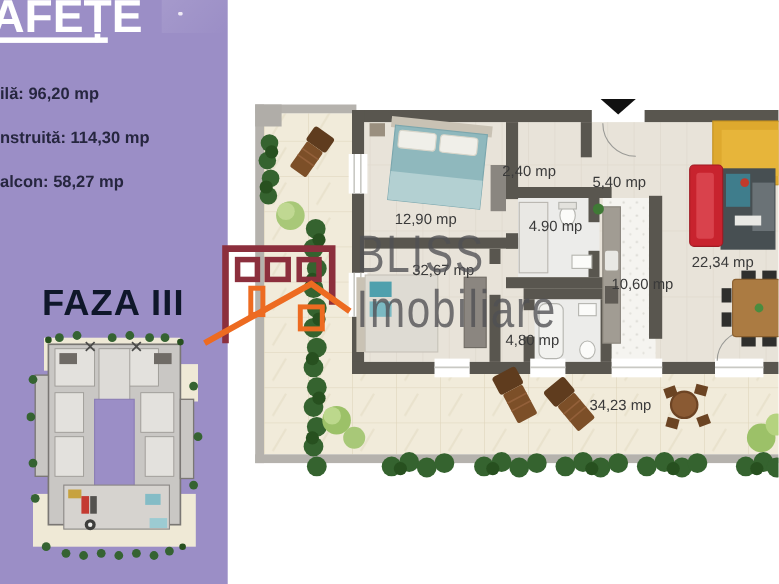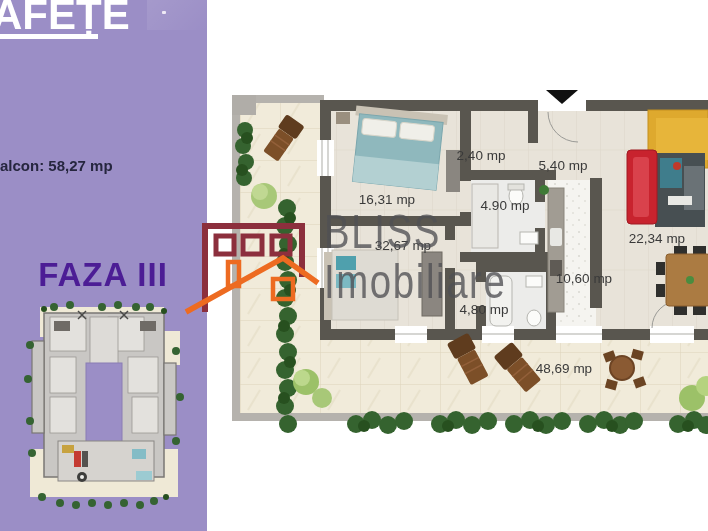--- a/index.html
+++ b/index.html
@@ -11,21 +11,21 @@
   .sidebar{position:absolute;left:0;top:0;width:207px;height:531px;background:#9b8ec6;z-index:1;}
   .sb-corner{position:absolute;right:0;top:0;width:60px;height:30px;
     background:linear-gradient(135deg,rgba(255,255,255,0.10),rgba(255,255,255,0));}
   .sb-speck{position:absolute;left:162px;top:11px;width:4px;height:3px;background:#efeaf5;border-radius:1px;}
   .sb-title{position:absolute;left:-8px;top:-9px;color:#ffffff;font-size:42px;font-weight:700;letter-spacing:0px;white-space:nowrap;}
   .sb-rule{position:absolute;left:0;top:34px;width:98px;height:5px;background:#ffffff;}
   .sb-line{position:absolute;left:0;color:#26263f;font-size:15px;font-weight:700;white-space:nowrap;}
   .sb-line.l1{top:77px;}
   .sb-line.l2{top:117px;}
   .sb-line.l3{top:157px;}
-  .sb-phase{position:absolute;left:14px;top:256px;width:178px;text-align:center;color:#4c1d95;
+  .sb-phase{position:absolute;left:14px;top:256px;width:178px;text-align:center;color:#0f172a;
     font-size:33px;font-weight:700;letter-spacing:1px;white-space:nowrap;}
   .mini-plan{position:absolute;left:24px;top:301px;width:163px;height:212px;}
   
   .plan-svg{position:absolute;left:0;top:0;width:708px;height:531px;z-index:2;}
   
   .room-label{position:absolute;z-index:3;width:90px;margin-left:-45px;text-align:center;
     color:#3a3a3a;font-size:13.5px;font-weight:400;white-space:nowrap;}
   
   .watermark{position:absolute;left:324px;top:207px;z-index:4;color:#505054;opacity:0.78;
     transform:scaleX(0.80);transform-origin:left top;pointer-events:none;}
@@ -34,20 +34,22 @@
 </head>
 <body>
 
 <div class="canvas">
 
   <div class="sidebar">
     <div class="sb-corner"></div>
     <div class="sb-speck"></div>
     <div class="sb-title">AFEȚE</div>
     <div class="sb-rule"></div>
+    <div class="sb-line l1">ilă: 96,20 mp</div>
+    <div class="sb-line l2">nstruită:  114,30 mp</div>
     <div class="sb-line l3">alcon: 58,27 mp</div>
     <div class="sb-phase">FAZA III</div>
 
     <svg class="mini-plan" viewBox="0 0 163 212">
 
       <rect x="16" y="6" width="124" height="30" fill="#efe9d6"></rect>
       <rect x="6" y="148" width="148" height="48" fill="#efe9d6"></rect>
       <rect x="132" y="30" width="24" height="34" fill="#efe9d6"></rect>
 
       <rect x="20" y="12" width="120" height="164" fill="#c9c7c4" stroke="#7a7774" stroke-width="1.5"></rect>
@@ -361,28 +363,28 @@
         <rect x="216" y="236" width="18" height="18"></rect>
         <rect x="243" y="236" width="19" height="18"></rect>
         <rect x="272" y="236" width="18" height="18"></rect>
       </g>
       <path d="M186,312 L283,258 L318,283" fill="none" stroke="#ed6b21" stroke-width="5.5"></path>
       <rect x="228" y="262" width="11" height="24" fill="none" stroke="#ed6b21" stroke-width="4.5"></rect>
       <rect x="273" y="279" width="20" height="20" fill="none" stroke="#ed6b21" stroke-width="4.5"></rect>
     </g>
   </svg>
 
-  <div class="room-label" style="left:387px;top:192px;">16,31 mp</div>
+  <div class="room-label" style="left:387px;top:192px;">12,90 mp</div>
   <div class="room-label" style="left:481px;top:148px;">2,40 mp</div>
   <div class="room-label" style="left:563px;top:158px;">5,40 mp</div>
   <div class="room-label" style="left:505px;top:198px;">4.90 mp</div>
   <div class="room-label" style="left:403px;top:238px;">32,67 mp</div>
-  <div class="room-label" style="left:584px;top:251px;margin-top:20px;">10,60 mp</div>
+  <div class="room-label" style="left:584px;top:251px;">10,60 mp</div>
   <div class="room-label" style="left:657px;top:231px;">22,34 mp</div>
   <div class="room-label" style="left:484px;top:302px;">4,80 mp</div>
-  <div class="room-label" style="left:564px;top:361px;">48,69 mp</div>
+  <div class="room-label" style="left:564px;top:361px;">34,23 mp</div>
 
   <div class="watermark">
     <div class="wm-line">BLISS</div>
     <div class="wm-line">Imobiliare</div>
   </div>
 
 </div>
 
 </body></html>

